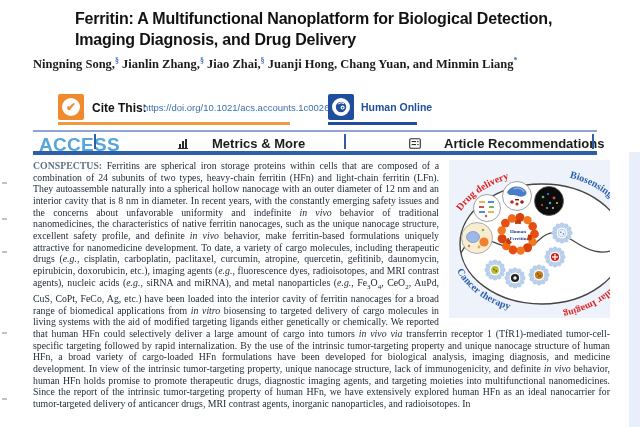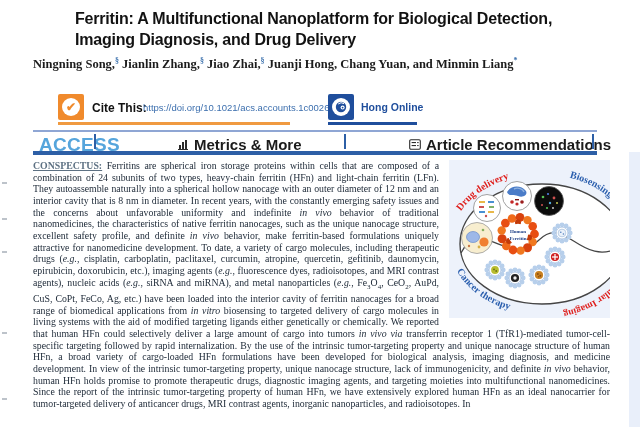--- a/index.html
+++ b/index.html
@@ -42,31 +42,31 @@
   .doi-link { position:absolute; left:143px; top:8.5px; font-size:9.5px; color:#3C6FAE; text-decoration:none; }
   .ro-label { position:absolute; left:361px; top:7.5px; font-size:10.5px; font-weight:bold; color:#1F4E9C; }
   .cite-underline { position:absolute; left:58px; top:29px; width:232px; height:3px; background:#F09A40; }
   .ro-underline { position:absolute; left:328px; top:29px; width:89px; height:3px; background:#1F4E9C; }
 
   
   .access-topline { position:absolute; left:33px; top:130px; width:564px; height:1.5px; background:#8FA6D4; }
   .access-row { position:absolute; left:0; top:133px; width:640px; height:18px; }
   .access-word { position:absolute; left:39px; top:1px; font-size:19px; font-weight:bold; color:#56A5DC; letter-spacing:0.3px; }
   .vsep { position:absolute; top:1px; width:2px; height:15px; background:#2D5FA6; }
-  .tab-item { position:absolute; top:3px; display:flex; align-items:center; gap:5px;
-              font-size:15px; font-weight:bold; color:#1b1b1b; }
+  .tab-item { position:absolute; top:3px; display:flex; align-items:center; gap:23px;
+              font-size:13px; font-weight:bold; color:#1b1b1b; }
   .access-bottomline { position:absolute; left:33px; top:151px; width:564px; height:3.5px; background:#2D5FA6; }
 
   
   .conspectus {
     position:absolute; left:33px; top:160px; width:577px; height:267px; overflow:hidden;
     font-family:"Liberation Serif", serif; font-size:9.8px; line-height:11.65px;
     color:#202c3a; text-align:justify;
   }
-  .conspectus .label { font-weight:bold; color:#5d7183;text-decoration:underline; }
+  .conspectus .label { font-weight:bold; color:#5d7183; }
   .ga-figure {
     float:right; width:180px; height:158px;
     margin:0 -19px 6px 10px; background:#edf2fb;
   }
   .conspectus sub { font-size:7px; }
 </style>
 </head>
 <body>
 
 <div class="right-strip"></div>
@@ -90,21 +90,21 @@
   <div class="badge-sq" id="ro-sq">
     <div class="badge-circle">
       <svg width="14" height="14" viewBox="0 0 14 14">
         <circle cx="7" cy="7" r="5.2" fill="#1F4E9C"></circle>
         <path d="M4.2 4 A5.5 6.5 0 0 1 10 3.6" stroke="#fff" stroke-width="1" fill="none"></path>
         <circle cx="8.6" cy="7.6" r="2" fill="#fff"></circle>
         <circle cx="8.6" cy="7.6" r="0.9" fill="#1F4E9C"></circle>
       </svg>
     </div>
   </div>
-  <span class="ro-label">Hong Online</span>
+  <span class="ro-label">Human Online</span>
   <div class="ro-underline"></div>
 </div>
 
 <div class="access-topline"></div>
 <div class="access-row">
   <span class="access-word">ACCESS</span>
   <span class="vsep" style="left:94px;"></span>
   <span class="tab-item" style="left:178px;">
     <svg width="11" height="11" viewBox="0 0 11 11">
       <rect x="1" y="6" width="2" height="4" fill="#2b2b2b"></rect>

